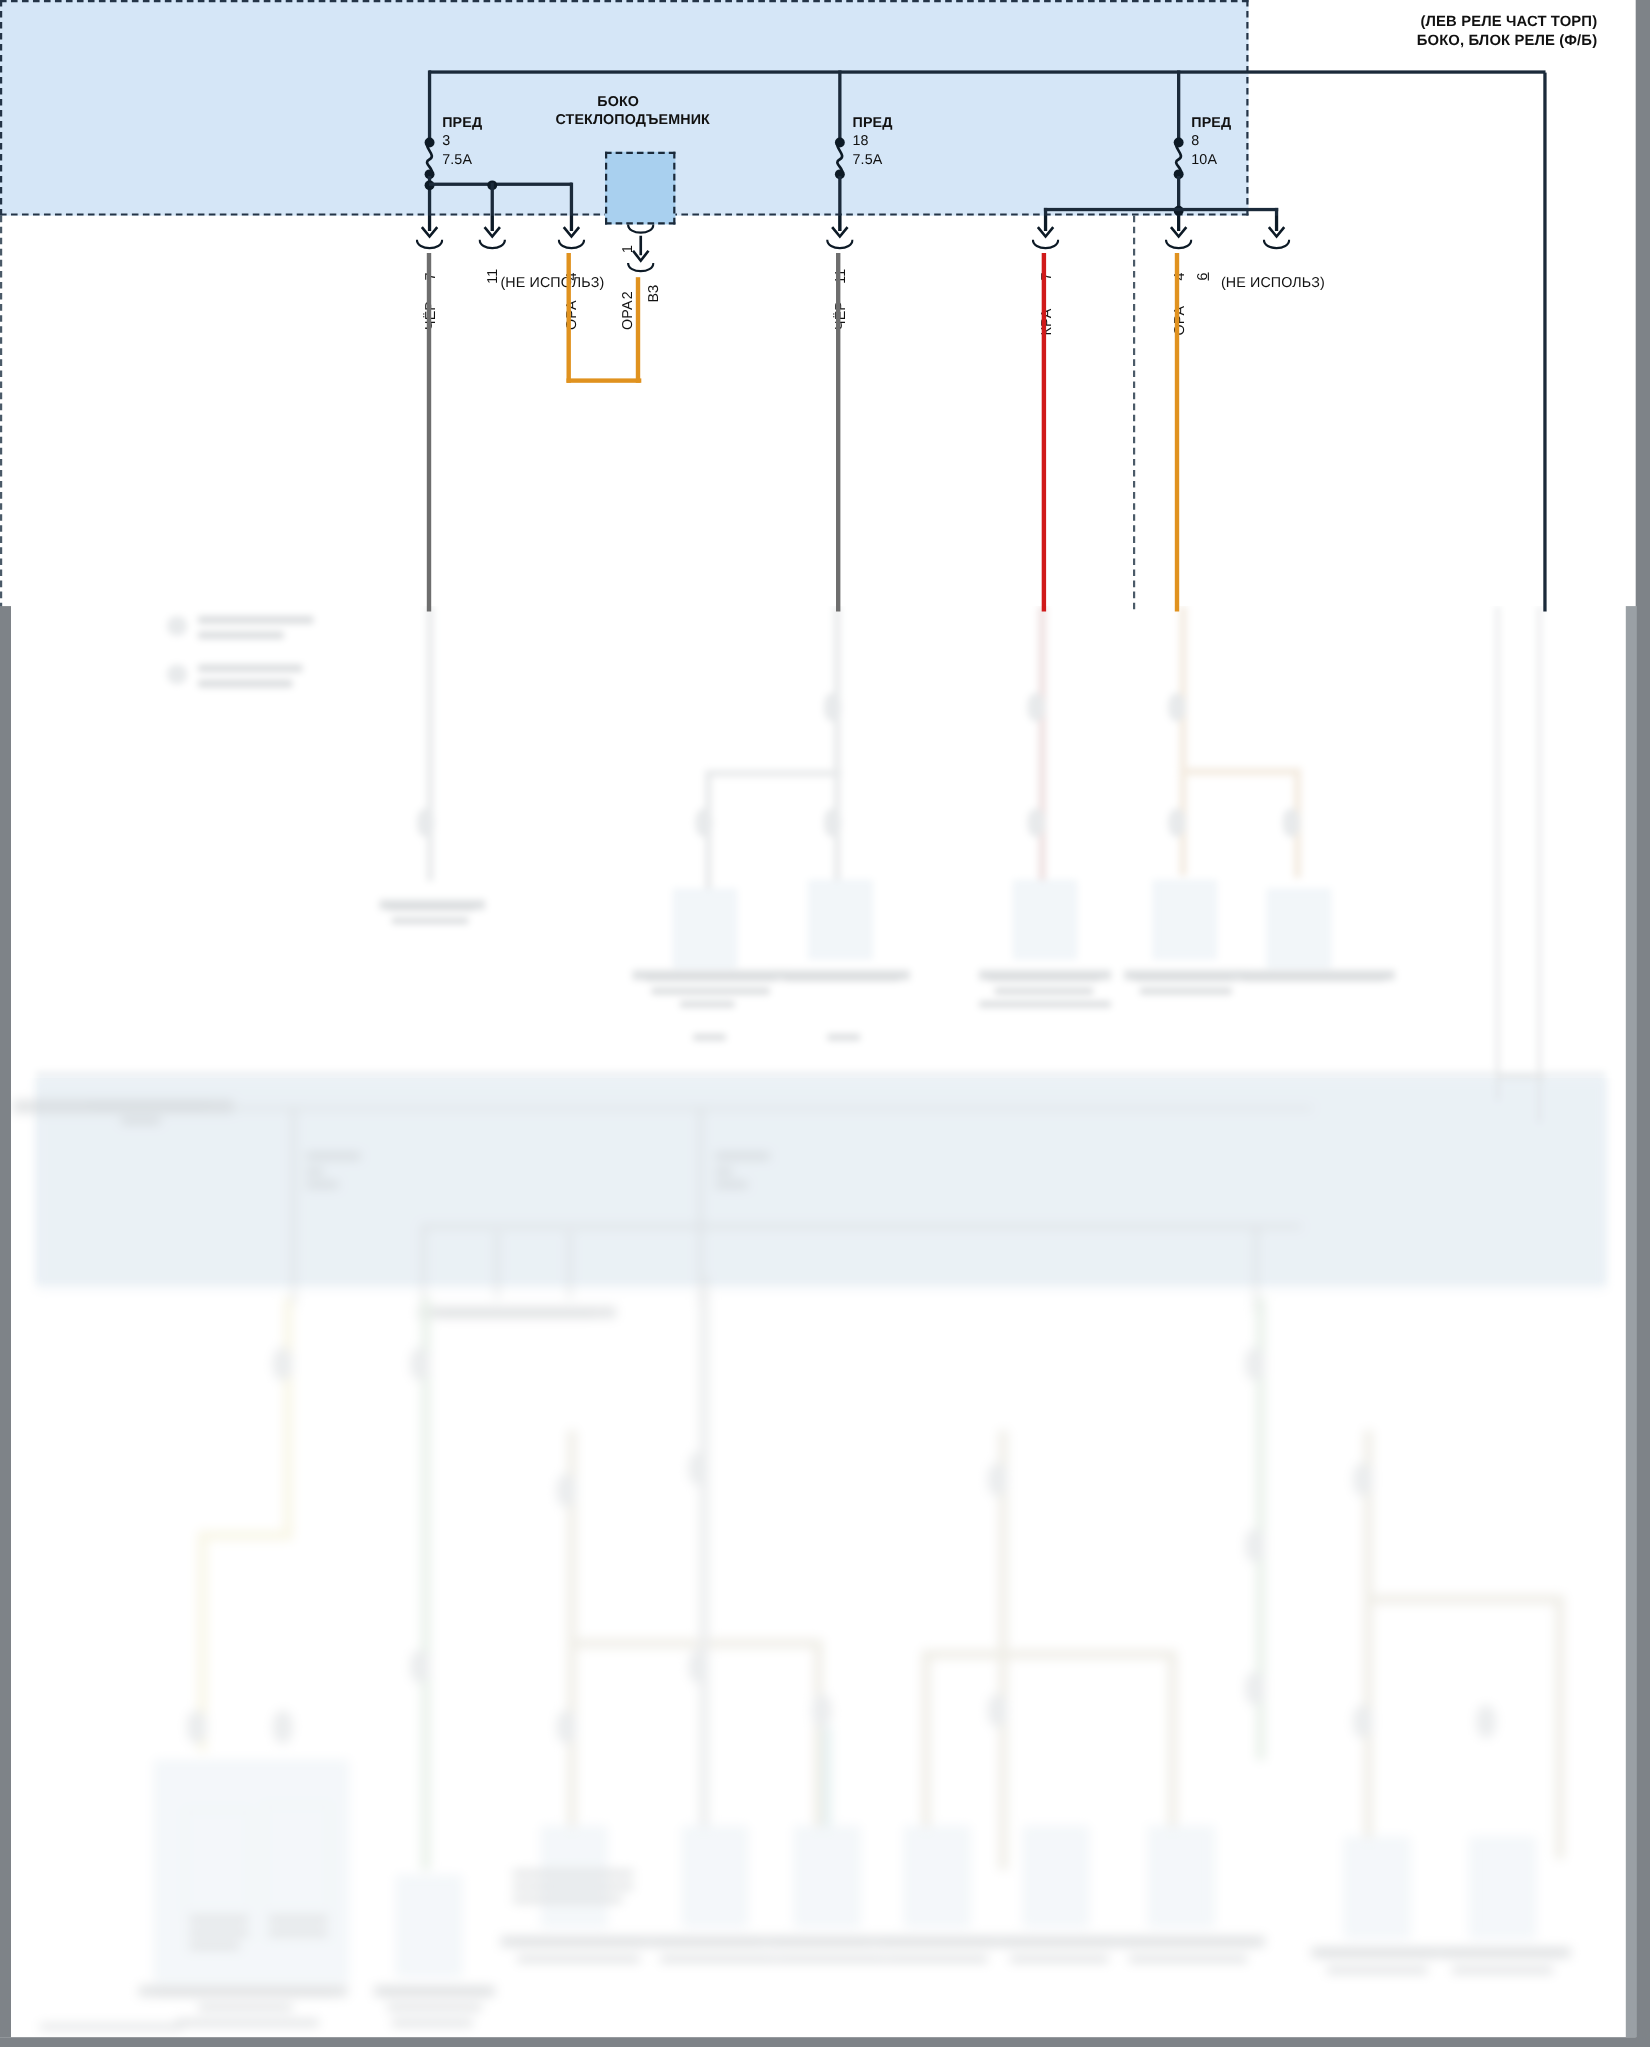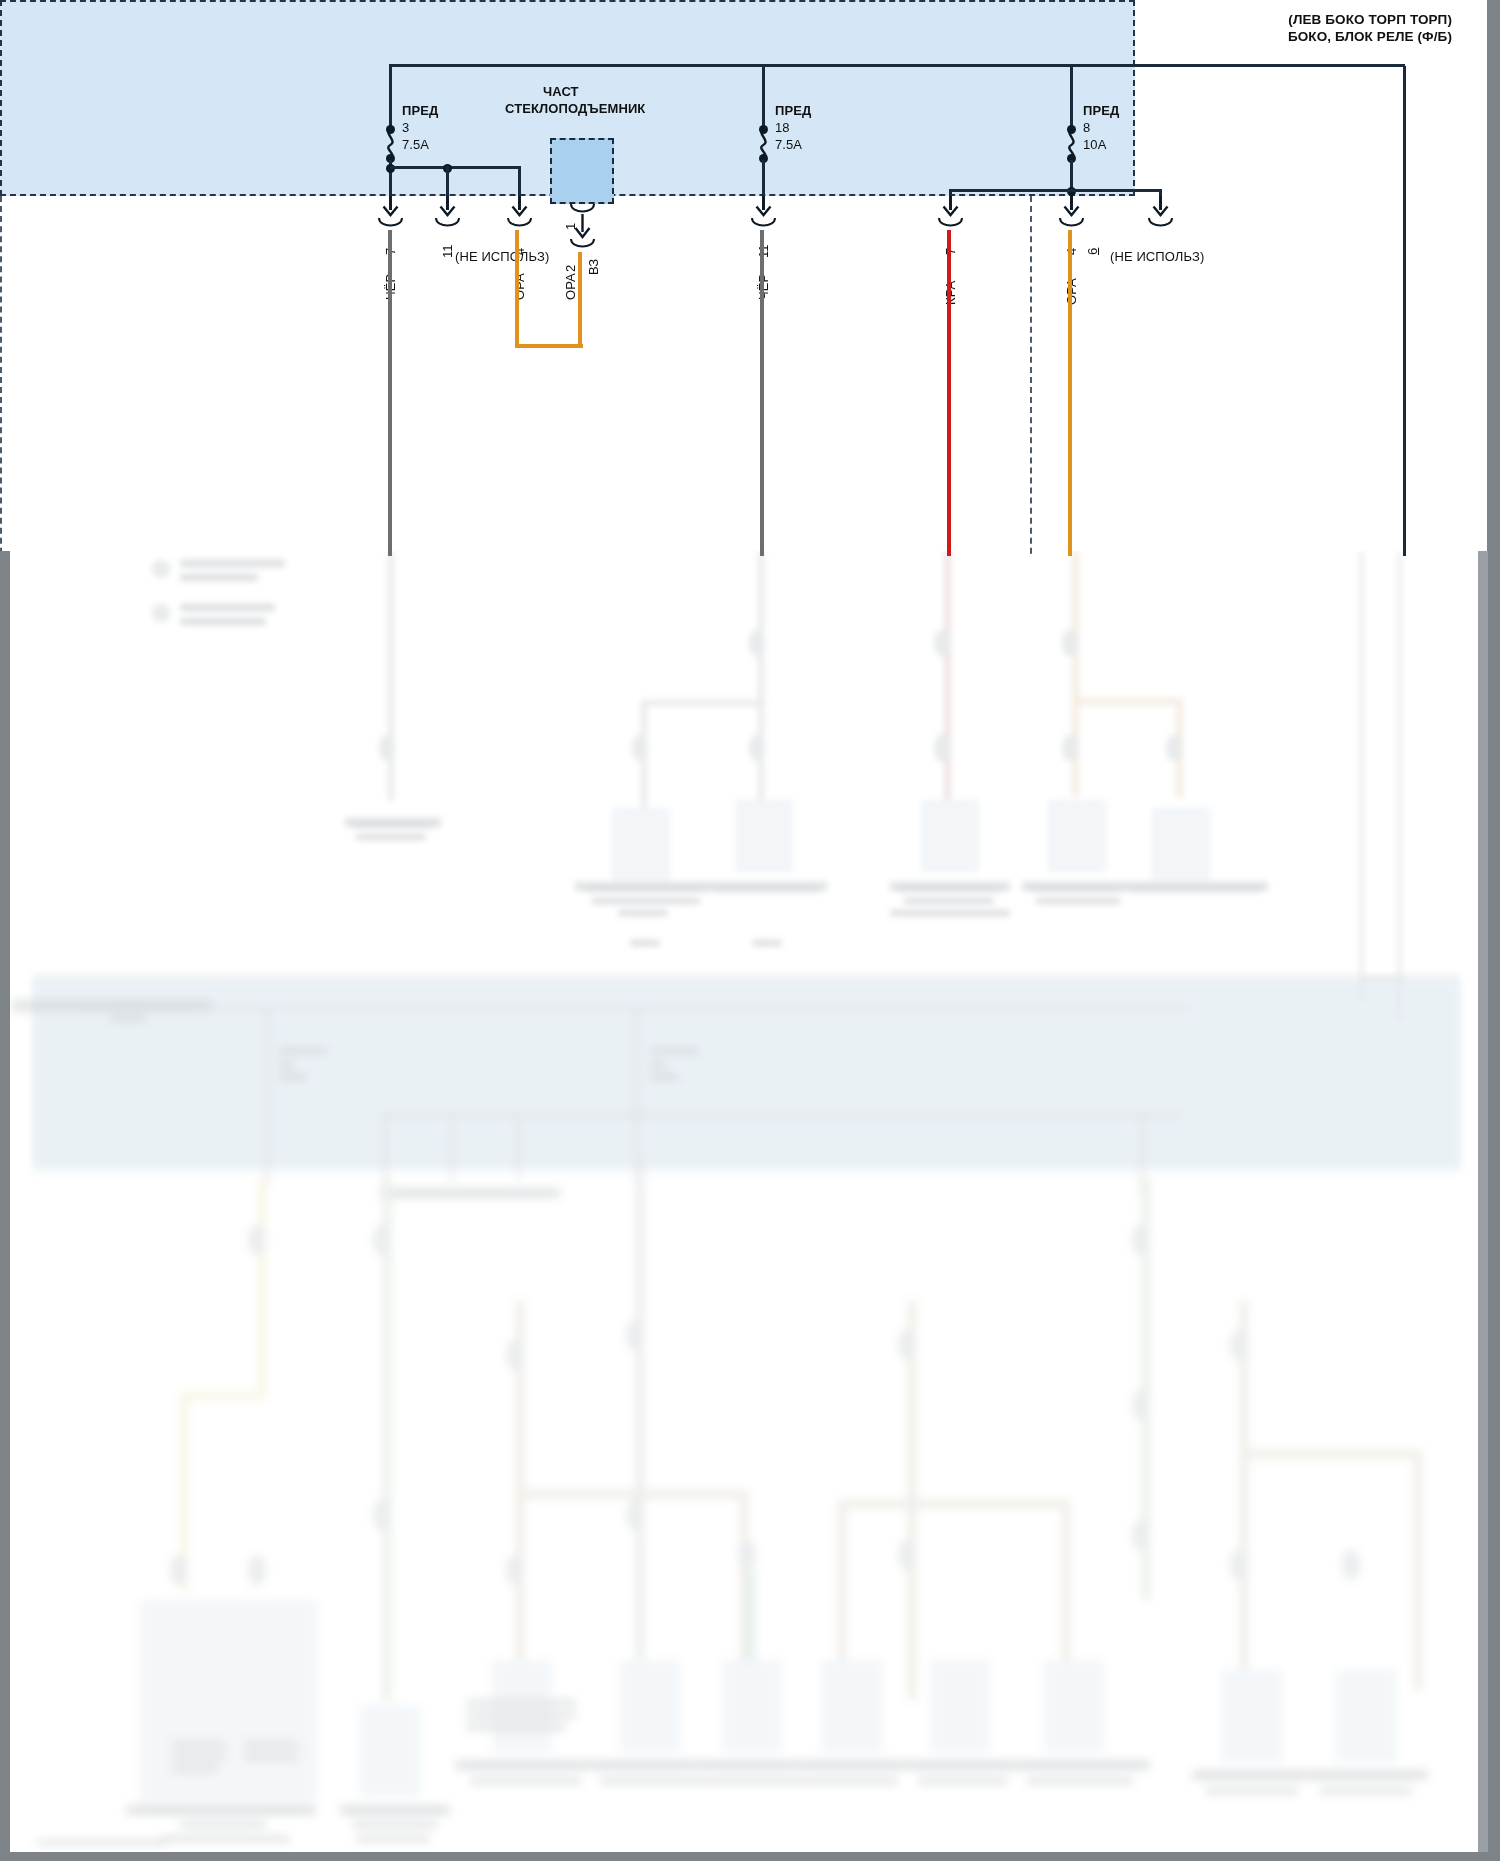--- a/index.html
+++ b/index.html
@@ -244,21 +244,21 @@
     <div class="btxt" style="left:1200px;top:1774px;width:104px;height:6px;"></div>
     <div class="btxt" style="left:1314px;top:1774px;width:104px;height:6px;"></div>
     <div class="btxt" style="left:1206px;top:1788px;width:92px;height:6px;"></div>
     <div class="btxt" style="left:1320px;top:1788px;width:92px;height:6px;"></div>
 
     <div class="btxt" style="left:36px;top:1840px;width:130px;height:5px;"></div>
   </div>
 
   <div id="focus-layer">
 
-    <div class="t ttl" style="left:1072px;top:12px;width:380px;">(ЛЕВ БОКО ТОРП ТОРП)</div>
+    <div class="t ttl" style="left:1072px;top:12px;width:380px;">(ЛЕВ РЕЛЕ ЧАСТ ТОРП)</div>
     <div class="t ttl" style="left:1072px;top:29px;width:380px;">БОКО, БЛОК РЕЛЕ (Ф/Б)</div>
 
     <div class="dashed-panel" style="left:333px;top:44px;width:1135px;height:196px;"></div>
 
     <div class="dashed-panel-open" style="left:333px;top:240px;width:1032px;height:760px;border-top:none;"></div>
 
     <div class="solid-line abs" style="left:1403px;top:66px;width:2.6px;height:930px;"></div>
 
     <div class="solid-line abs" style="left:390px;top:64px;width:1015px;height:2.6px;"></div>
 
@@ -301,21 +301,21 @@
 
     <div class="t vert" style="left:383px;top:255px;">7</div>
     <div class="t vert" style="left:440px;top:258px;">11</div>
     <div class="t vert" style="left:512px;top:255px;">4</div>
 
     <div class="t" style="left:455px;top:249px;">(НЕ ИСПОЛЬЗ)</div>
 
     <div class="t vert" style="left:383px;top:300px;">ЧЁР</div>
     <div class="t vert" style="left:512px;top:300px;">ОРА</div>
 
-    <div class="t b" style="left:543px;top:84px;">ЧАСТ</div>
+    <div class="t b" style="left:543px;top:84px;">БОКО</div>
     <div class="t b" style="left:505px;top:101px;">СТЕКЛОПОДЪЕМНИК</div>
     <div class="abs" style="left:550px;top:138px;width:64px;height:66px;background:#a9d0ef;border:2.4px dashed #1b2a3a;box-sizing:border-box;"></div>
     <svg class="cup" style="left:570px;top:203px;" width="25" height="13" viewBox="0 0 25 13">
       <path d="M1 1 C1 11 24 11 24 1" fill="none" stroke="#0d1a26" stroke-width="2"></path>
       </svg>
     <div class="t vert" style="left:563px;top:230px;">1</div>
     <svg class="abs" style="left:573px;top:214px;" width="19" height="26" viewBox="0 0 19 26">
       <path d="M9.5 0 L9.5 18 M2.5 14 L9.5 23 L16.5 14" fill="none" stroke="#0d1a26" stroke-width="2.4"></path>
       </svg>
     <svg class="cup" style="left:570px;top:238px;" width="25" height="13" viewBox="0 0 25 13">

